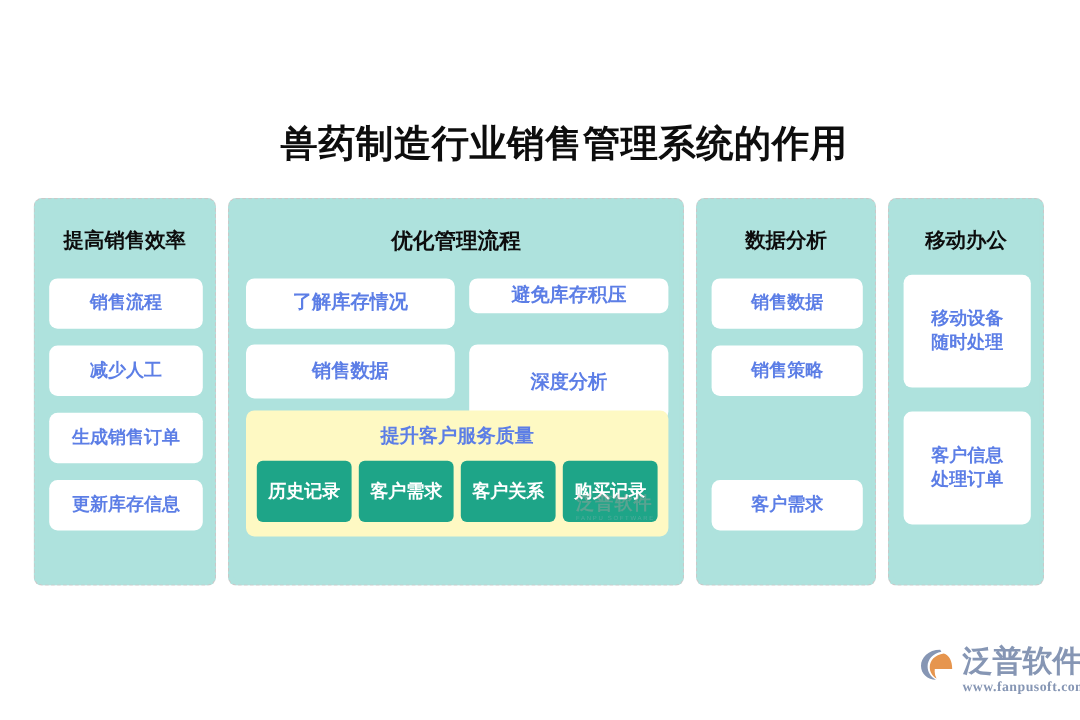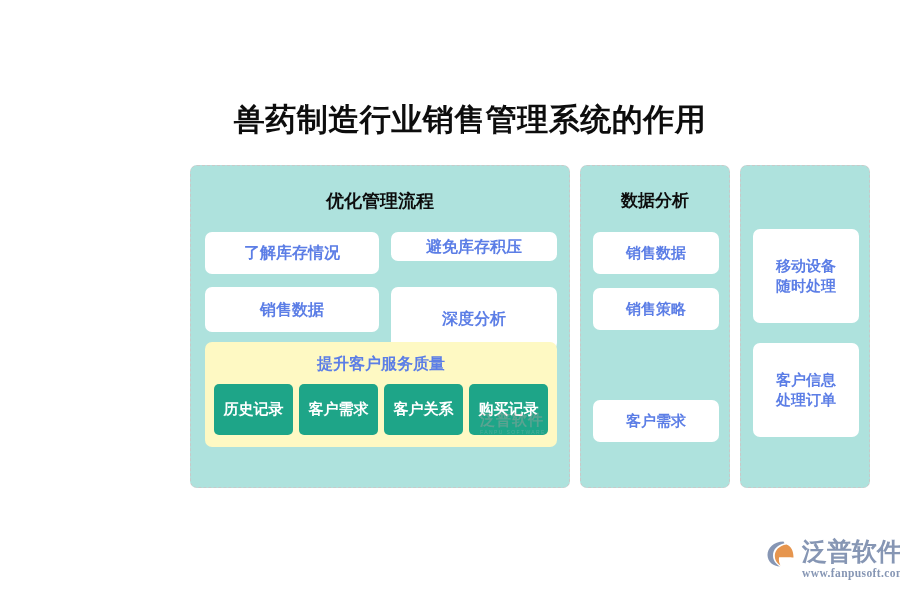--- a/index.html
+++ b/index.html
@@ -232,20 +232,28 @@
     font-family: "Liberation Serif", "DejaVu Serif", serif;
   }
 </style>
 </head>
 <body>
 
 <div class="page-title">兽药制造行业销售管理系统的作用</div>
 
 <div class="board">
 
+  <div class="panel panel-1">
+    <div class="panel-inner"></div>
+    <div class="panel-title">提高销售效率</div>
+    <div class="card i0">销售流程</div>
+    <div class="card i1">减少人工</div>
+    <div class="card i2">生成销售订单</div>
+    <div class="card i3">更新库存信息</div>
+  </div>
 
   <div class="panel panel-2">
     <div class="panel-inner"></div>
     <div class="panel-title">优化管理流程</div>
     <div class="card c0">了解库存情况</div>
     <div class="card c1">避免库存积压</div>
     <div class="card c2">销售数据</div>
     <div class="card c3">深度分析</div>
 
     <div class="service-block">
@@ -267,20 +275,21 @@
   <div class="panel panel-3">
     <div class="panel-inner"></div>
     <div class="panel-title">数据分析</div>
     <div class="card i0">销售数据</div>
     <div class="card i1">销售策略</div>
     <div class="card i3">客户需求</div>
   </div>
 
   <div class="panel panel-4">
     <div class="panel-inner"></div>
+    <div class="panel-title">移动办公</div>
     <div class="card i0">移动设备
 随时处理</div>
     <div class="card i1">客户信息
 处理订单</div>
   </div>
 
 </div>
 
 <div class="logo">
   <div class="logo-mark">

